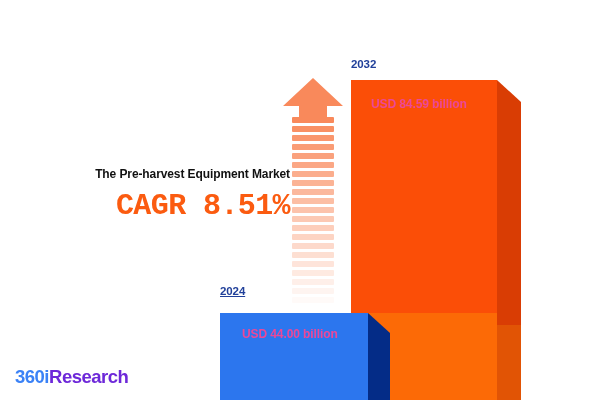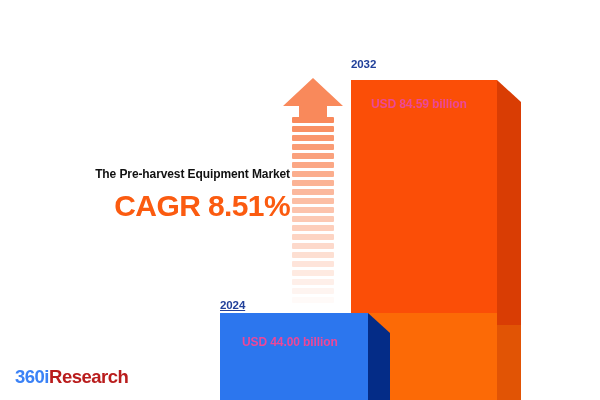--- a/index.html
+++ b/index.html
@@ -46,34 +46,35 @@
     line-height: 17px;
     letter-spacing: -0.1px;
   }
   .cagr-value {
     font-size: 30px;
     font-weight: bold;
     color: #FB5B10;
     line-height: 38px;
     margin-top: 4px;
     letter-spacing: -0.6px;
+    font-family: Liberation Mono, monospace;
   }
 
   
   .logo {
     position: absolute;
     left: 15px;
     top: 366px;
     font-size: 18.5px;
     font-weight: bold;
     letter-spacing: -0.5px;
     white-space: nowrap;
   }
   .logo-360i { color: #3b82f6; }
-  .logo-research { color: #b91c1c; }
+  .logo-research { color: #6d28d9; }
 
   
   .arrow {
     position: absolute;
     left: 283px;
     top: 78px;
     width: 62px;
     height: 215px;
   }
   .arrow-head {
@@ -186,24 +187,24 @@
 
   <div class="bar-year" style="left:351px; top:58px;">2032</div>
   <div class="bar" id="bar-2032">
     <div id="bar-2032-face-upper" style="background:#FB4E07;"></div>
     <div id="bar-2032-face-lower" style="background:#FC6A06;"></div>
     <div id="bar-2032-side-upper" style="background:#D93D04;"></div>
     <div id="bar-2032-side-lower" style="background:#E15405;"></div>
   </div>
   <div class="bar-value" style="left:371px; top:97px;">USD 84.59 billion</div>
 
-  <div class="bar-year" style="left:220px; top:299px;text-decoration:underline;">2024</div>
+  <div class="bar-year" style="left:220px; top:285px;text-decoration:underline;">2024</div>
   <div class="bar" id="bar-2024">
     <div id="bar-2024-face" style="background:#2C76EE;"></div>
     <div id="bar-2024-side" style="background:#042C87;"></div>
   </div>
-  <div class="bar-value" style="left:242px; top:327px;margin-top:8px;">USD 44.00 billion</div>
+  <div class="bar-value" style="left:242px; top:327px;">USD 44.00 billion</div>
 
   <div class="logo">
     <span class="logo-360i">360i</span><span class="logo-research">Research</span>
   </div>
 
 </div>
 
 </body></html>

